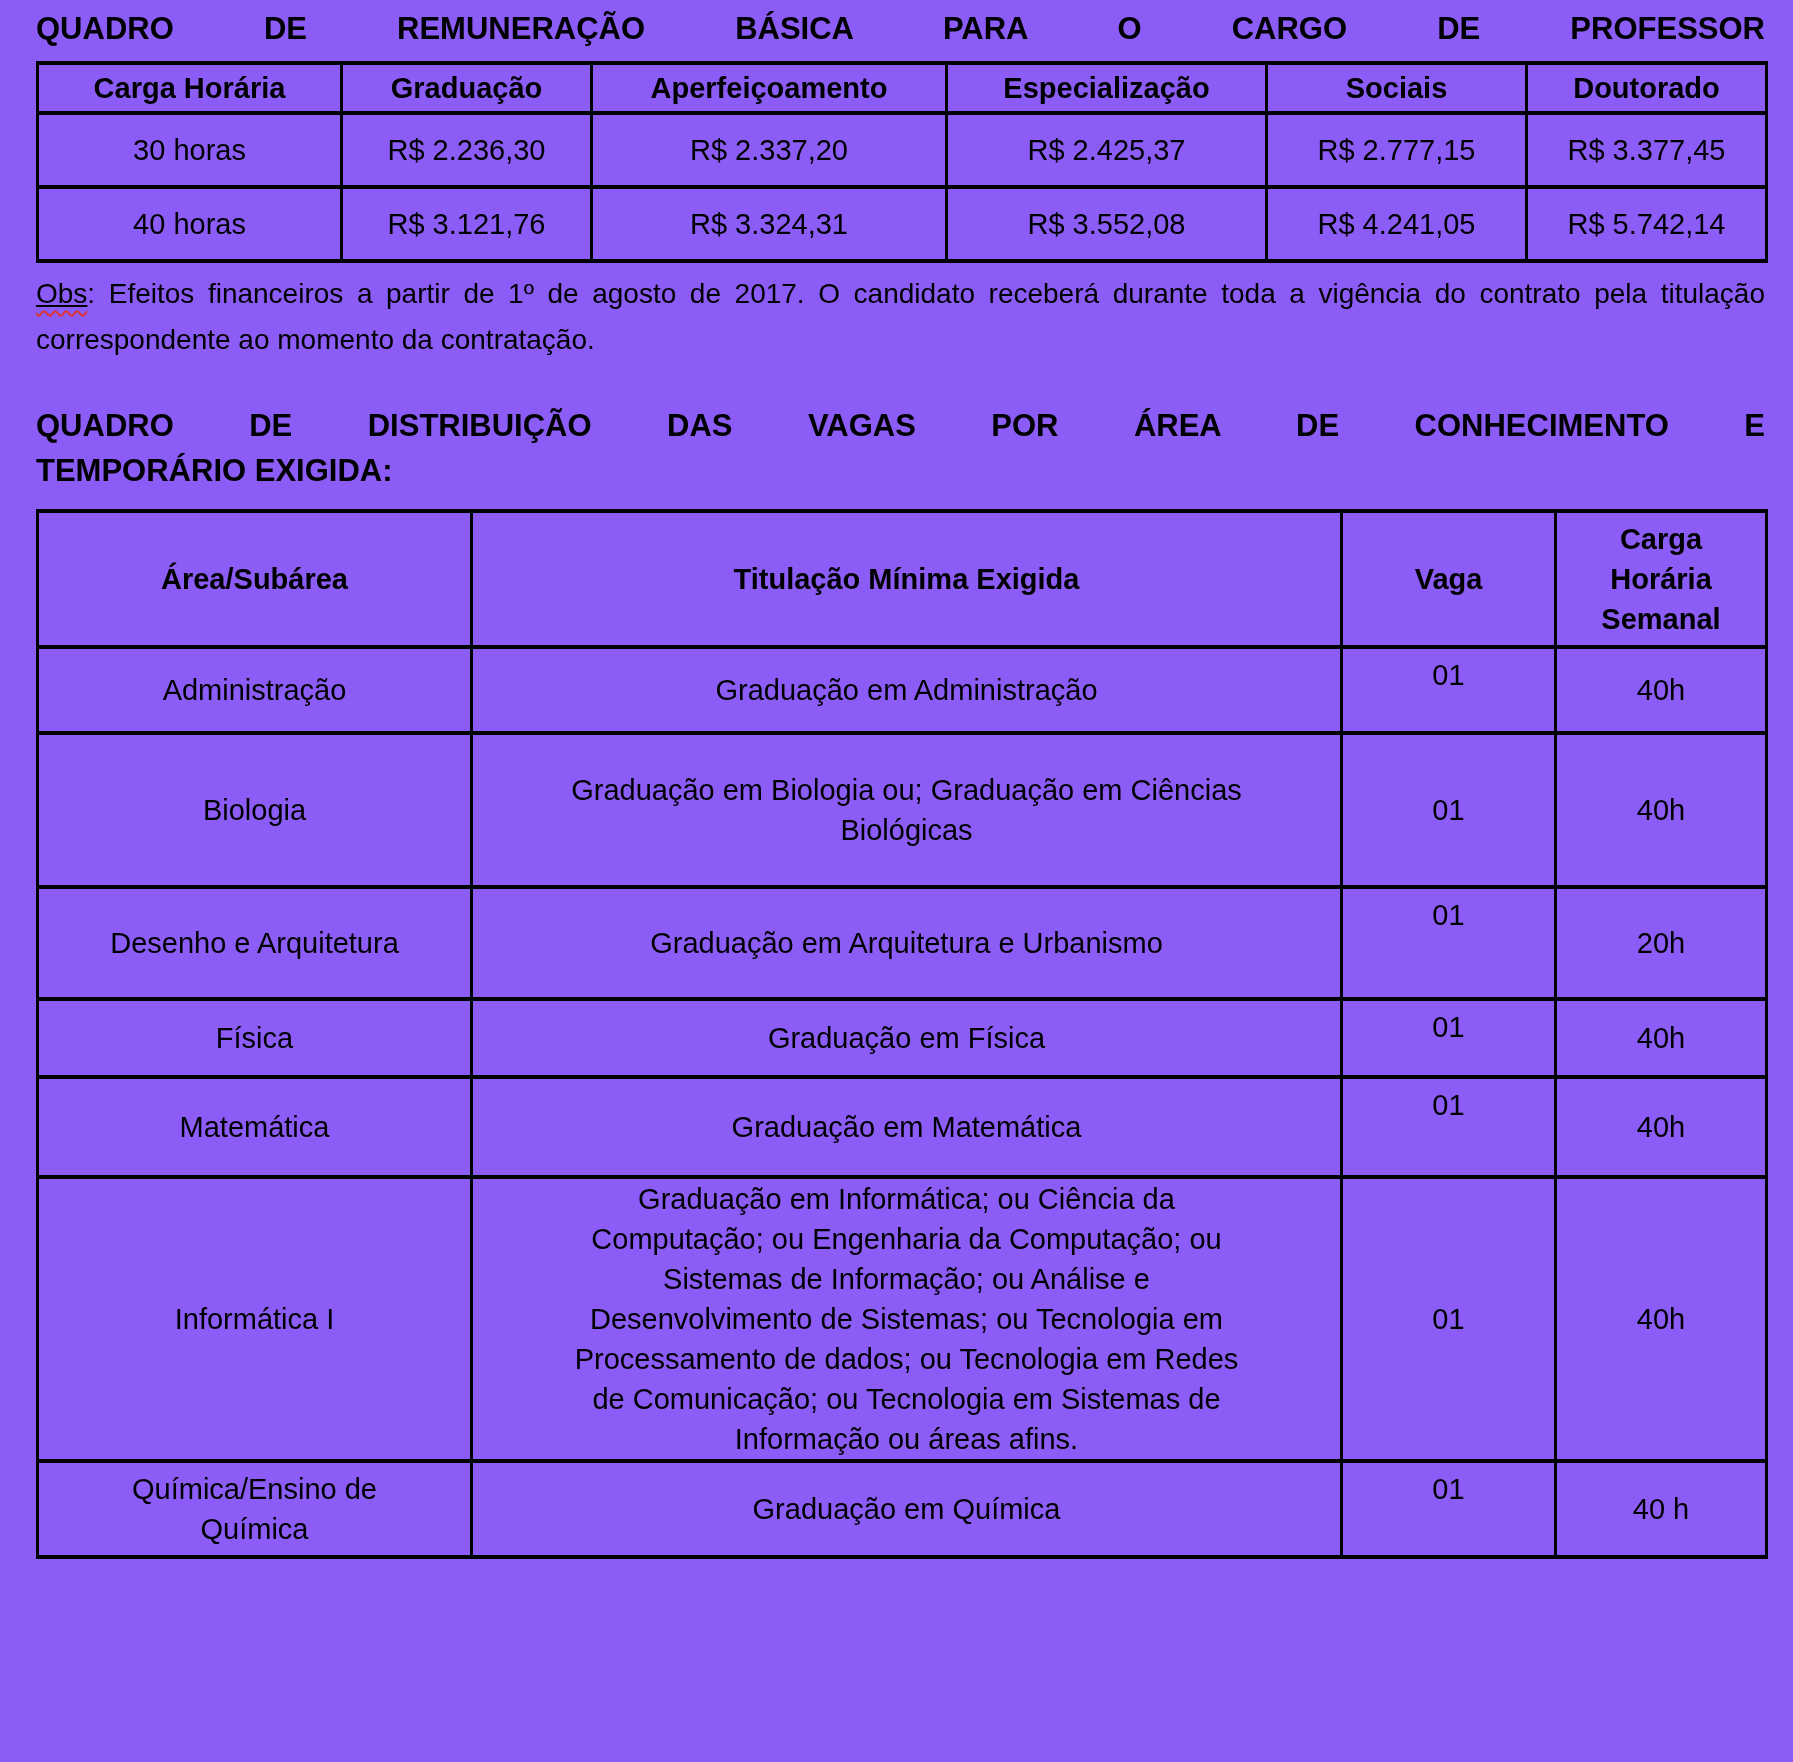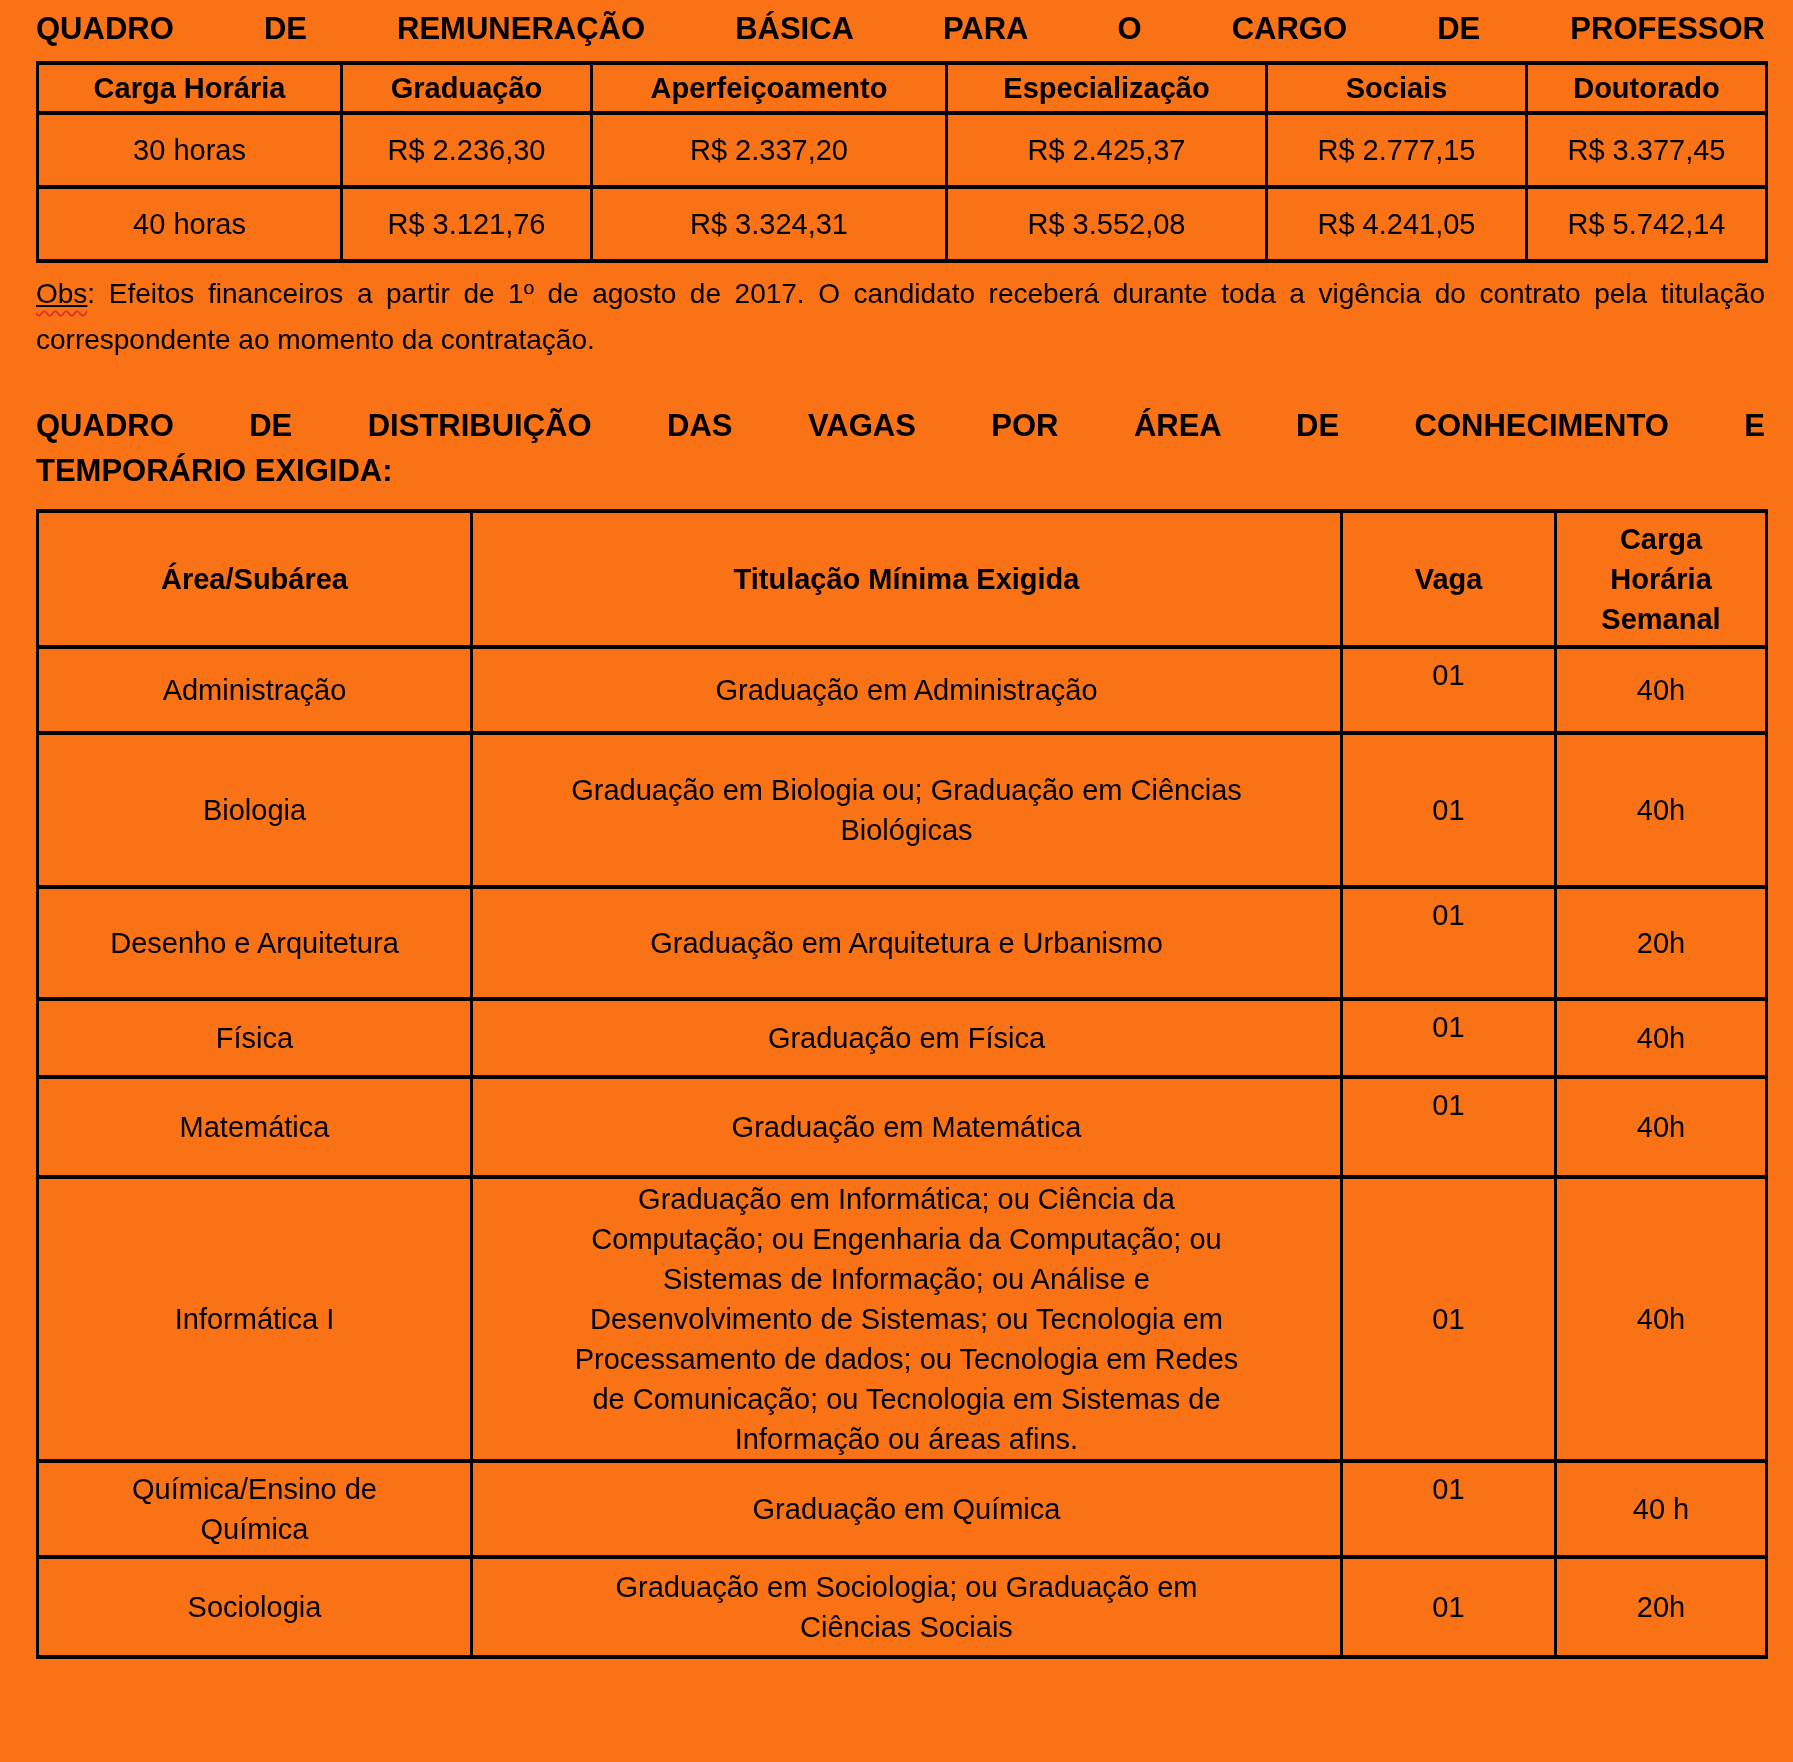--- a/index.html
+++ b/index.html
@@ -6,21 +6,21 @@
     margin: 0;
     padding: 0;
     background: #ffffff;
   }
   .page {
     position: relative;
     width: 1793px;
     height: 1762px;
     box-sizing: border-box;
     padding: 6px 28px 0 36px;
-    background: #f97316;
+    background: #8b5cf6;
     color: #000000;
     font-family: "Liberation Sans", "DejaVu Sans", sans-serif;
     overflow: hidden;
   }
 
   
   .doc-title {
     font-size: 31px;
     font-weight: bold;
     line-height: 45px;
@@ -261,26 +261,16 @@
       <tr class="r6">
         <td>
             <span class="area-text">Química/Ensino de Química</span>
           </td>
         <td>
             <span class="titulacao-text">Graduação em Química</span>
           </td>
         <td class="vaga">01</td>
         <td>40 h</td>
       </tr>
-      <tr class="r7">
-        <td>
-            <span class="area-text">Sociologia</span>
-          </td>
-        <td>
-            <span class="titulacao-text">Graduação em Sociologia; ou Graduação em Ciências Sociais</span>
-          </td>
-        <td class="vaga">01</td>
-        <td>20h</td>
-      </tr>
     </tbody>
   </table>
 
 </div>
 
 </body></html>

